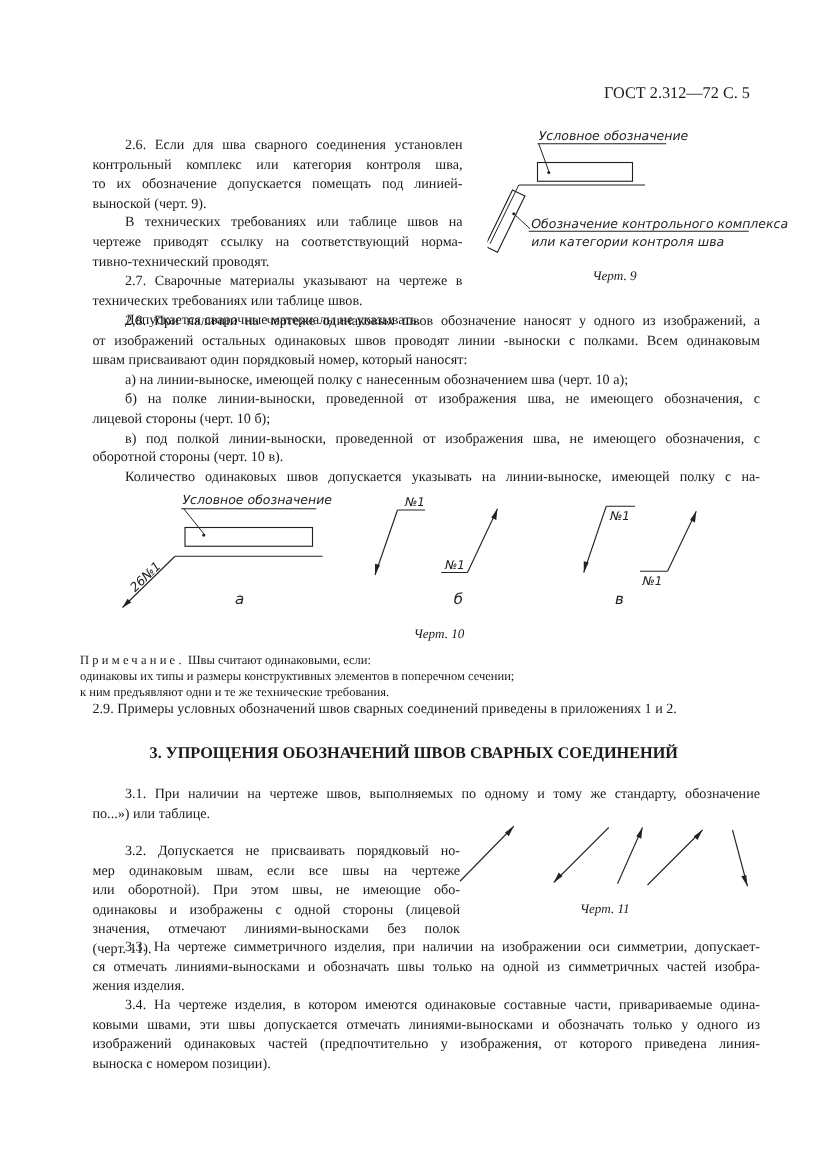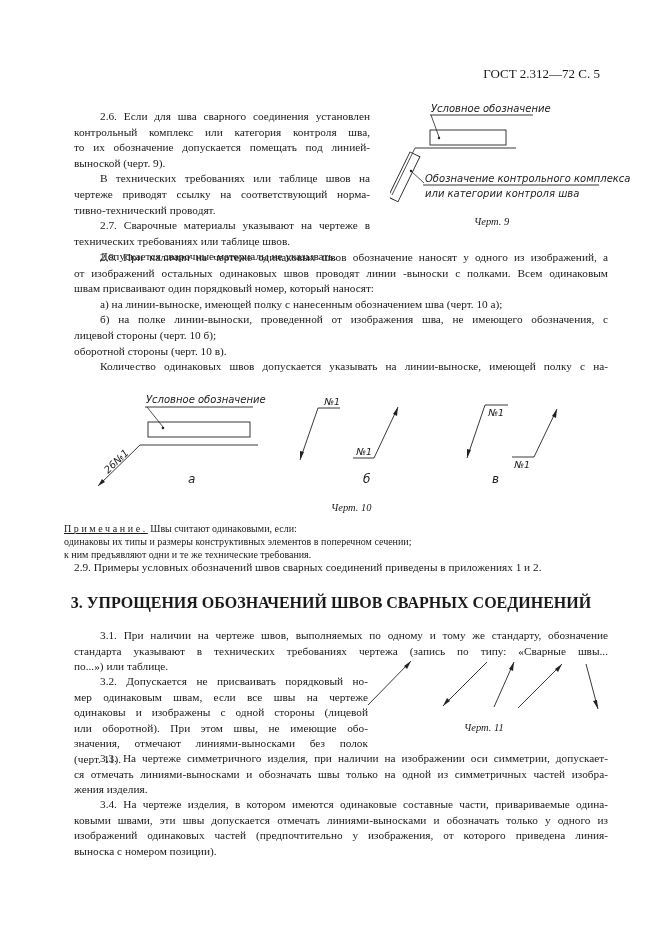--- a/index.html
+++ b/index.html
@@ -6,22 +6,22 @@
   body { width: 661px; height: 936px; position: relative; overflow: hidden;
          font-family: "Liberation Serif", "DejaVu Serif", serif; color: #1a1a1a; }
   .abs { position: absolute; }
   .hdr { left: 460px; top: 66px; width: 140px; text-align: right; font-weight: normal; font-size: 13px; }
   .p { position: absolute; font-size: 11.3px; line-height: 15.6px; text-align: justify; margin: 10px; }
   .ln { display: block; text-align: justify; text-align-last: justify; white-space: nowrap; }
   .ln.last { text-align-last: left; }
   .col-narrow { left: 64px; width: 296px; }
   .col-full { left: 64px; width: 534px; }
   .note { font-size: 10px; line-height: 13px; left: 64px; width: 534px; position: absolute; }
-  .note .spaced { letter-spacing: 2.6px; text-decoration: underline; }
-  .sec-title { left: 64px; width: 534px; text-align: center; font-weight: bold; font-size: 16px; top: 594px; }
+  .note .spaced { letter-spacing: 2.6px; }
+  .sec-title { left: 64px; width: 534px; text-align: center; font-weight: bold; font-size: 13px; top: 594px; }
   .cap { font-size: 10.5px; position: absolute; font-style: italic; }
   svg text { font-family: "DejaVu Sans", sans-serif; font-style: italic; fill: #222; }
 </style>
 </head>
 <body>
 
 <div class="abs hdr">ГОСТ 2.312—72 С. 5</div>
 
 <div class="p col-narrow" style="top:99px">
   <span class="ln" style="padding-left:26px">2.6. Если для шва сварного соединения установлен</span>
@@ -55,20 +55,21 @@
 </svg>
 <div class="cap" style="left:474px;top:216px">Черт. 9</div>
 
 <div class="p col-full" style="top:240px">
   <span class="ln" style="padding-left:26px">2.8. При наличии на чертеже одинаковых швов обозначение наносят у одного из изображений, а</span>
   <span class="ln">от изображений остальных одинаковых швов проводят линии -выноски с полками. Всем одинаковым</span>
   <span class="ln last">швам присваивают один порядковый номер, который наносят:</span>
   <span class="ln last" style="padding-left:26px">а) на линии-выноске, имеющей полку с нанесенным обозначением шва (черт. 10 а);</span>
   <span class="ln" style="padding-left:26px">б) на полке линии-выноски, проведенной от изображения шва, не имеющего обозначения, с</span>
   <span class="ln last">лицевой стороны (черт. 10 б);</span>
+  <span class="ln" style="padding-left:26px">в) под полкой линии-выноски, проведенной от изображения шва, не имеющего обозначения, с</span>
   <span class="ln last">оборотной стороны (черт. 10 в).</span>
   <span class="ln" style="padding-left:26px">Количество одинаковых швов допускается указывать на линии-выноске, имеющей полку с на-</span>
 </div>
 
 <svg class="abs" style="left:80px;top:385px" width="500" height="110">
 
   <text x="66" y="18" font-size="10">Условное обозначение</text>
   <line x1="65" y1="22" x2="173" y2="22" stroke="#222" stroke-width="0.9"></line>
   <line x1="67" y1="22" x2="83" y2="42" stroke="#222" stroke-width="0.8"></line>
   <circle cx="83" cy="43" r="1.3" fill="#222"></circle>
@@ -113,29 +114,28 @@
 </div>
 
 <div class="p col-full" style="top:550px">
   <span class="ln last" style="padding-left:0">2.9. Примеры условных обозначений швов сварных соединений приведены в приложениях 1 и 2.</span>
 </div>
 
 <div class="abs sec-title">3. УПРОЩЕНИЯ ОБОЗНАЧЕНИЙ ШВОВ СВАРНЫХ СОЕДИНЕНИЙ</div>
 
 <div class="p col-full" style="top:618px">
   <span class="ln" style="padding-left:26px">3.1. При наличии на чертеже швов, выполняемых по одному и тому же стандарту, обозначение</span>
-  <span class="ln">стандарта указывают в технических требованиях чертежа (запись по типу: «Сварные швы...</span>
   <span class="ln last">по...») или таблице.</span>
 </div>
 
 <div class="p col-narrow" style="top:664px;width:294px">
   <span class="ln" style="padding-left:26px">3.2. Допускается не присваивать порядковый но-</span>
   <span class="ln">мер одинаковым швам, если все швы на чертеже</span>
+  <span class="ln">или оборотной). При этом швы, не имеющие обо-</span>
   <span class="ln">одинаковы и изображены с одной стороны (лицевой</span>
-  <span class="ln">или оборотной). При этом швы, не имеющие обо-</span>
   <span class="ln">значения, отмечают линиями-выносками без полок</span>
   <span class="ln last">(черт. 11).</span>
 </div>
 
 <svg class="abs" style="left:360px;top:655px" width="270" height="70">
   <line x1="8" y1="50" x2="51" y2="6" stroke="#222" stroke-width="0.9"></line>
   <polygon points="51,6 47,14 44,11" fill="#222"></polygon>
   <line x1="83" y1="51" x2="127" y2="7" stroke="#222" stroke-width="0.9"></line>
   <polygon points="83,51 87,43 90,46" fill="#222"></polygon>
   <line x1="134" y1="52" x2="154" y2="7" stroke="#222" stroke-width="0.9"></line>

